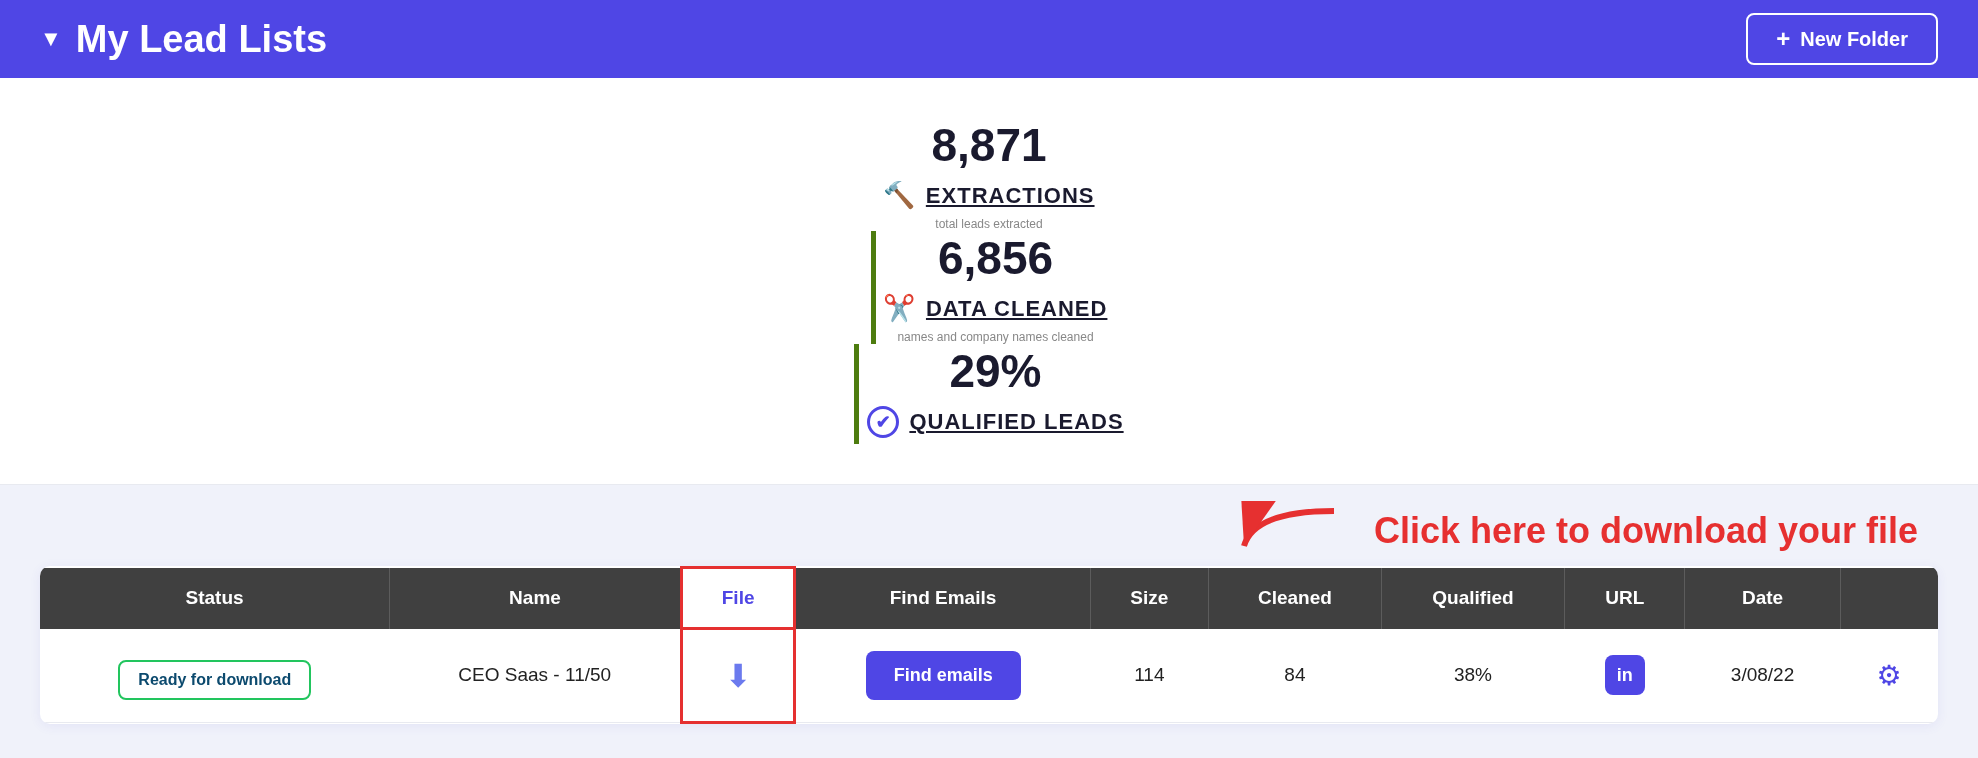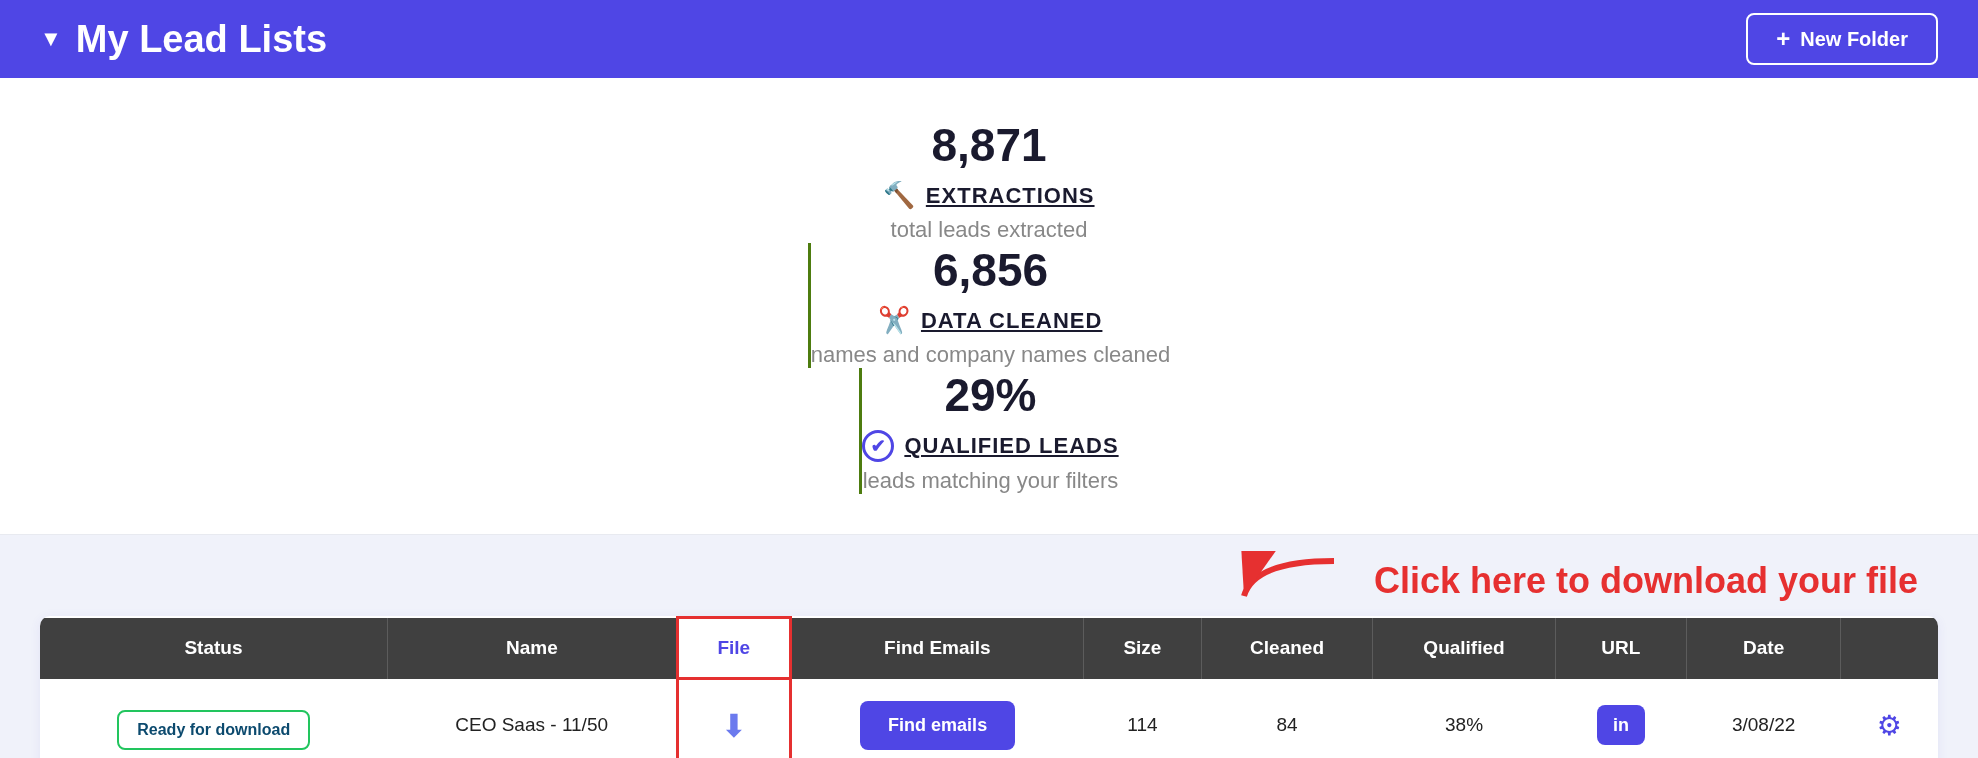--- a/index.html
+++ b/index.html
@@ -60,21 +60,22 @@
       justify-content: space-around;
       align-items: center;
       border-bottom: 1px solid #e8eaf0;
       flex-direction: column;
     }
     .stat-block {
       text-align: center;
       flex: 1;
     }
     .stat-block + .stat-block {
-      border-left: 3px solid #4d7c0f;
+      border-left: 5px solid #4d7c0f;
+      padding-left: 8px;
     }
     .stat-number {
       font-size: 46px;
       font-weight: 700;
       color: #1a1a2e;
       margin-bottom: 8px;
     }
     .stat-label-row {
       display: flex;
       align-items: center;
@@ -86,21 +87,21 @@
       font-size: 26px;
     }
     .stat-label {
       font-size: 22px;
       font-weight: 800;
       color: #1a1a2e;
       letter-spacing: 1px;
       text-decoration: underline;
     }
     .stat-sub {
-      font-size: 22px;
+      font-size: 12px;
       color: #888;
       margin-top: 2px;
     }
 
     
     .table-area {
       padding: 16px 40px 40px 40px;
       position: relative;
     }
     .annotation-text {
@@ -194,21 +195,21 @@
 
     
     .linkedin-icon {
       display: inline-flex;
       align-items: center;
       justify-content: center;
       background: #4f46e5;
       color: white;
       font-size: 18px;
       font-weight: 900;
-      width: 48px;
+      width: 40px;
       height: 40px;
       border-radius: 8px;
     }
 
     
     .gear-icon {
       font-size: 28px;
       color: #4f46e5;
       cursor: pointer;
     }
@@ -273,21 +274,20 @@
     </div>
     <div class="stat-sub">names and company names cleaned</div>
   </div>
 
   <div class="stat-block">
     <div class="stat-number">29%</div>
     <div class="stat-label-row">
       <span class="qualified-icon">✔</span>
       <span class="stat-label">QUALIFIED LEADS</span>
     </div>
-    <div class="stat-sub">leads matching your filters</div>
   </div>
 
 </div>
 
 <div class="table-area">
 
   <div class="annotation-row">
 
     <svg class="red-arrow" viewBox="0 0 120 60" xmlns="http://www.w3.org/2000/svg">
       <defs>

